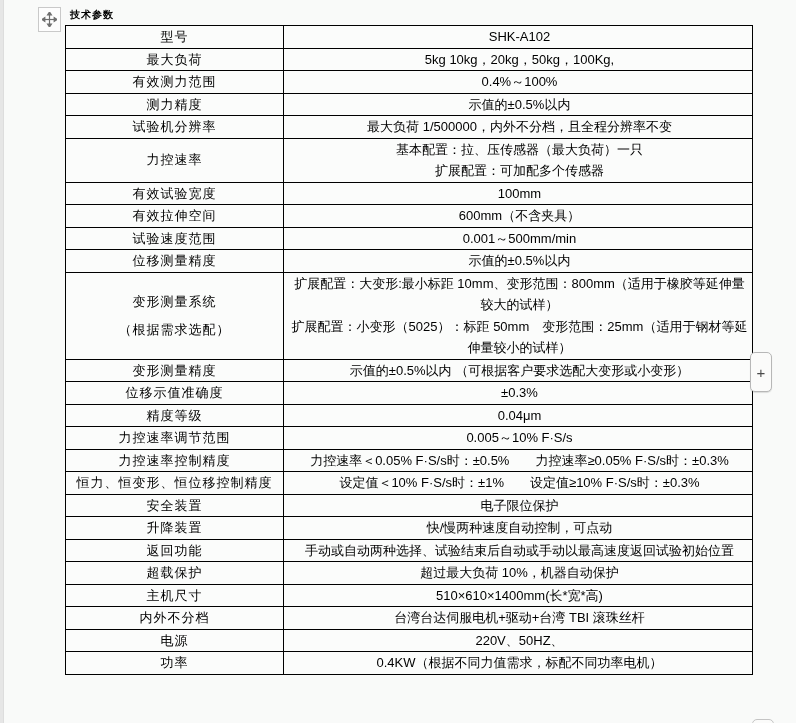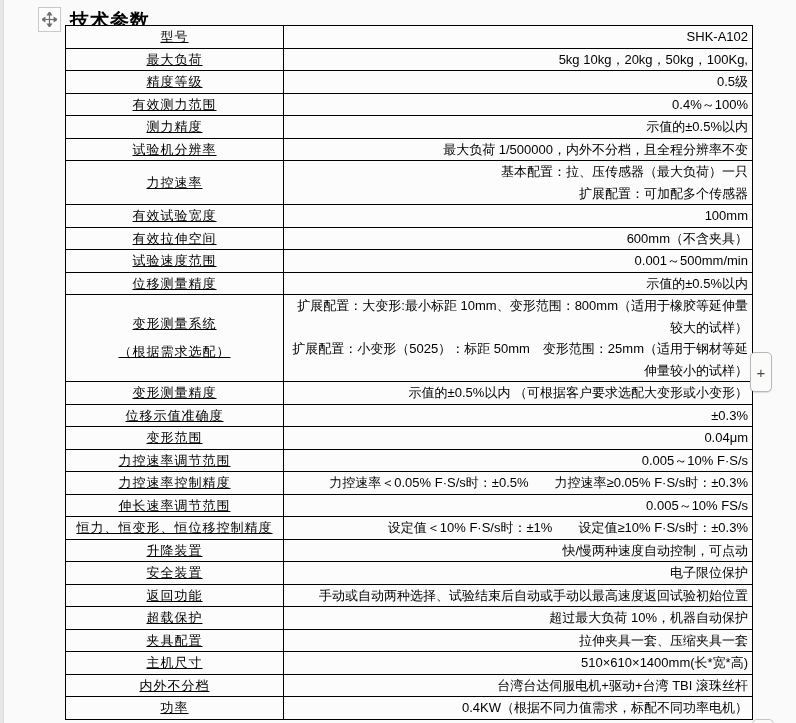--- a/index.html
+++ b/index.html
@@ -14,38 +14,38 @@
     background:#e6e6e6;border-right:1px solid #dddddd;
   }
   .move-icon-box{
     position:absolute;left:38px;top:7px;width:23px;height:25px;
     background:#fdfdfd;border:1px solid #c9c9c9;
     display:flex;align-items:center;justify-content:center;
     box-sizing:border-box;cursor:move;
   }
   .page-title{
     position:absolute;left:70px;top:8px;
-    font-size:19px;font-weight:bold;letter-spacing:1px;
+    font-size:10px;font-weight:bold;letter-spacing:1px;
   }
   table.specs{
     position:absolute;left:65px;top:25px;
     width:687px;border-collapse:collapse;table-layout:fixed;
     background:#fbfcfb;
   }
   table.specs col.c-label{width:218px;}
   table.specs col.c-value{width:469px;}
   table.specs td{
     border:1px solid #000;
     font-size:13px;line-height:21.5px;
     vertical-align:middle;
     overflow:hidden;
   }
   table.specs tr{height:22px;}
-  td.label-cell{text-align:center;padding:0 2px;letter-spacing:1px;text-decoration:underline;}
-  td.value-cell{text-align:right;padding:0 4px 0 7px;}
+  td.label-cell{text-align:center;padding:0 2px;letter-spacing:1px;}
+  td.value-cell{text-align:center;padding:0 4px 0 7px;}
   td .line{display:block;}
   td.label-cell .line{line-height:28px;}
   .plus-button{
     position:absolute;left:750px;top:352px;width:22px;height:40px;
     background:#fbfbfa;border:1px solid #b7b7b7;border-radius:5px;
     box-shadow:0 1px 1px rgba(0,0,0,0.12);
     display:flex;align-items:center;justify-content:center;
     font-size:15px;color:#4a4a4a;box-sizing:border-box;cursor:pointer;
   }
   .plus-button-partial{
@@ -84,24 +84,20 @@
   <tbody id="specs-body">
       <tr>
         <td class="label-cell">型号</td>
         <td class="value-cell">SHK-A102</td>
       </tr>
       <tr>
         <td class="label-cell">最大负荷</td>
         <td class="value-cell">5kg 10kg，20kg，50kg，100Kg,</td>
       </tr>
       <tr>
-        <td class="label-cell">精度等级</td>
-        <td class="value-cell">0.5级</td>
-      </tr>
-      <tr>
         <td class="label-cell">有效测力范围</td>
         <td class="value-cell">0.4%～100%</td>
       </tr>
       <tr>
         <td class="label-cell">测力精度</td>
         <td class="value-cell">示值的±0.5%以内</td>
       </tr>
       <tr>
         <td class="label-cell">试验机分辨率</td>
         <td class="value-cell">最大负荷 1/500000，内外不分档，且全程分辨率不变</td>
@@ -141,66 +137,62 @@
       </tr>
       <tr>
         <td class="label-cell">变形测量精度</td>
         <td class="value-cell">示值的±0.5%以内 （可根据客户要求选配大变形或小变形）</td>
       </tr>
       <tr>
         <td class="label-cell">位移示值准确度</td>
         <td class="value-cell">±0.3%</td>
       </tr>
       <tr>
-        <td class="label-cell">变形范围</td>
+        <td class="label-cell">精度等级</td>
         <td class="value-cell">0.04μm</td>
       </tr>
       <tr>
         <td class="label-cell">力控速率调节范围</td>
         <td class="value-cell">0.005～10% F·S/s</td>
       </tr>
       <tr>
         <td class="label-cell">力控速率控制精度</td>
         <td class="value-cell">力控速率＜0.05% F·S/s时：±0.5%　　力控速率≥0.05% F·S/s时：±0.3%</td>
       </tr>
       <tr>
-        <td class="label-cell">伸长速率调节范围</td>
-        <td class="value-cell">0.005～10% FS/s</td>
-      </tr>
-      <tr>
         <td class="label-cell">恒力、恒变形、恒位移控制精度</td>
         <td class="value-cell">设定值＜10% F·S/s时：±1%　　设定值≥10% F·S/s时：±0.3%</td>
       </tr>
       <tr>
+        <td class="label-cell">安全装置</td>
+        <td class="value-cell">电子限位保护</td>
+      </tr>
+      <tr>
         <td class="label-cell">升降装置</td>
         <td class="value-cell">快/慢两种速度自动控制，可点动</td>
       </tr>
       <tr>
-        <td class="label-cell">安全装置</td>
-        <td class="value-cell">电子限位保护</td>
-      </tr>
-      <tr>
         <td class="label-cell">返回功能</td>
         <td class="value-cell">手动或自动两种选择、试验结束后自动或手动以最高速度返回试验初始位置</td>
       </tr>
       <tr>
         <td class="label-cell">超载保护</td>
         <td class="value-cell">超过最大负荷 10%，机器自动保护</td>
       </tr>
       <tr>
-        <td class="label-cell">夹具配置</td>
-        <td class="value-cell">拉伸夹具一套、压缩夹具一套</td>
-      </tr>
-      <tr>
         <td class="label-cell">主机尺寸</td>
         <td class="value-cell">510×610×1400mm(长*宽*高)</td>
       </tr>
       <tr>
         <td class="label-cell">内外不分档</td>
         <td class="value-cell">台湾台达伺服电机+驱动+台湾 TBI 滚珠丝杆</td>
+      </tr>
+      <tr>
+        <td class="label-cell">电源</td>
+        <td class="value-cell">220V、50HZ、</td>
       </tr>
       <tr>
         <td class="label-cell">功率</td>
         <td class="value-cell">0.4KW（根据不同力值需求，标配不同功率电机）</td>
       </tr>
     </tbody>
 </table>
 
 <div class="plus-button">
   <span>+</span>

